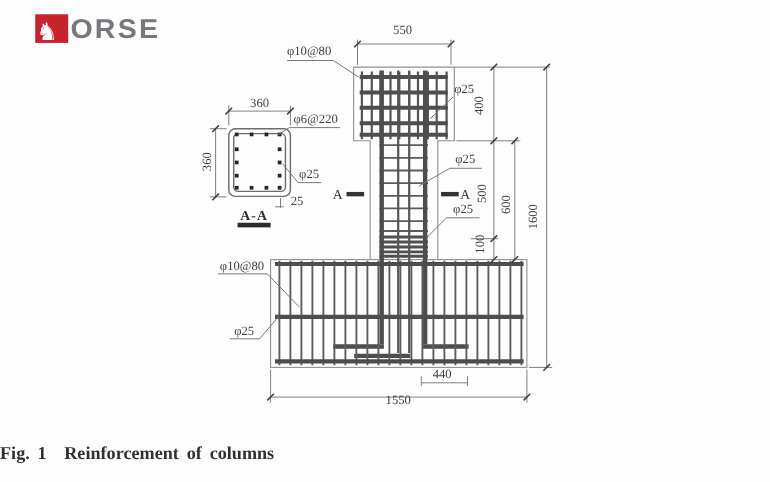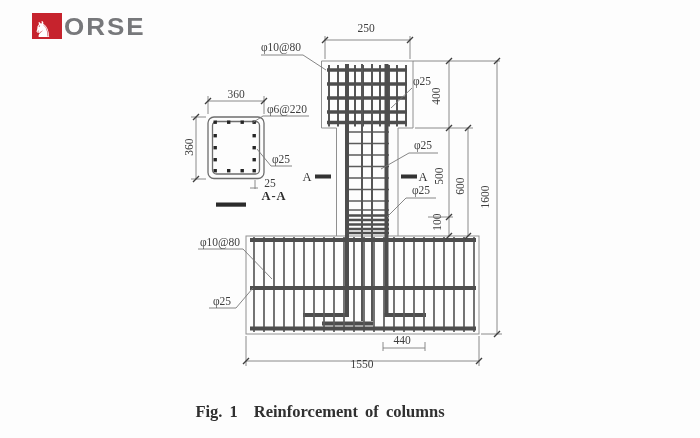--- a/index.html
+++ b/index.html
@@ -13,24 +13,24 @@
   .logo-h .knight{position:absolute;left:1px;bottom:-2px;font-size:22px;line-height:22px;color:#ffffff;
        font-family:"DejaVu Sans",sans-serif;}
   .logo-letters{font-family:"Liberation Sans",sans-serif;font-weight:800;font-size:26px;
        color:#77787b;letter-spacing:2px;margin-left:2px;transform:scaleY(0.95);line-height:26px;}
 
   
   .label{position:absolute;font-size:11.5px;color:#3e3e3e;white-space:nowrap;
          transform:translate(-50%,-50%);line-height:1;}
   .vlabel{transform:translate(-50%,-50%) rotate(-90deg);}
   .amark{font-size:12.5px;color:#333;}
-  .sect-title{font-size:12.5px;font-weight:bold;letter-spacing:1px;color:#2e2e2e;margin-left:43px;}
+  .sect-title{font-size:12.5px;font-weight:bold;letter-spacing:1px;color:#2e2e2e;}
 
   
-  .caption{position:absolute;left:0;top:402px;width:640px;text-align:center;
+  .caption{position:absolute;left:0;top:402px;width:640px;text-align:left;
            font-size:16.5px;font-weight:bold;color:#303030;word-spacing:3px;}
   .caption .fig{margin-right:16px;}
 
   svg{position:absolute;left:0;top:0;}
 </style>
 </head>
 <body>
 
 <div id="stage">
 
@@ -120,21 +120,21 @@
       <path d="M412,88 L391,108"></path>
       <path d="M252,123 L263,116 H309"></path>
       <path d="M257,149 L271,166 H292"></path>
       <path d="M381,169 L409,153 H438"></path>
       <path d="M387,217 L406,198 H436"></path>
       <path d="M198,249 H243 L272,279"></path>
       <path d="M253,288 L236,308 H209"></path>
     </g>
   </svg>
 
-  <div class="label" style="left:366px;top:29px;">250</div>
+  <div class="label" style="left:366px;top:29px;">550</div>
   <div class="label" style="left:281px;top:48px;">φ10@80</div>
   <div class="label" style="left:422px;top:82px;">φ25</div>
   <div class="label vlabel" style="left:437px;top:96px;">400</div>
 
   <div class="label" style="left:236px;top:95px;">360</div>
   <div class="label" style="left:287px;top:110px;">φ6@220</div>
   <div class="label vlabel" style="left:190px;top:147px;">360</div>
   <div class="label" style="left:281px;top:160px;">φ25</div>
   <div class="label" style="left:270px;top:184px;">25</div>
   <div class="label sect-title" style="left:231px;top:196px;">A-A</div>

